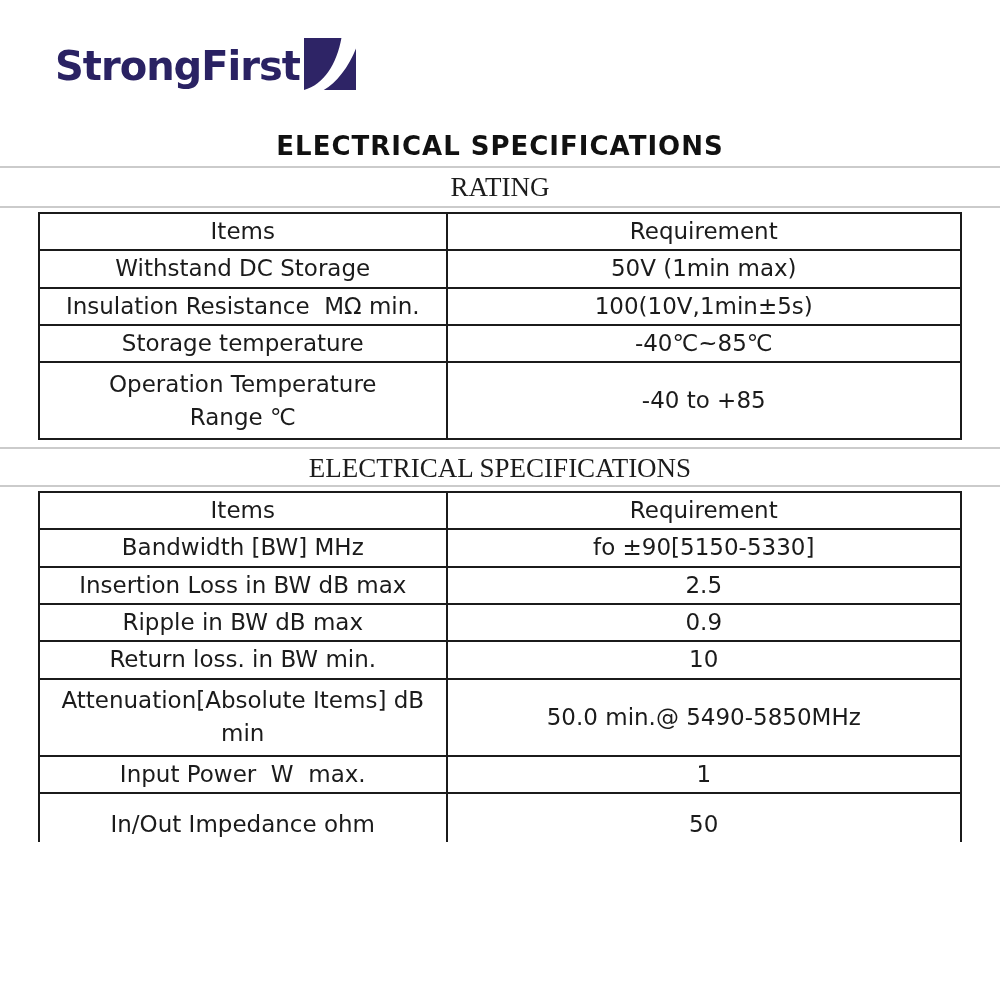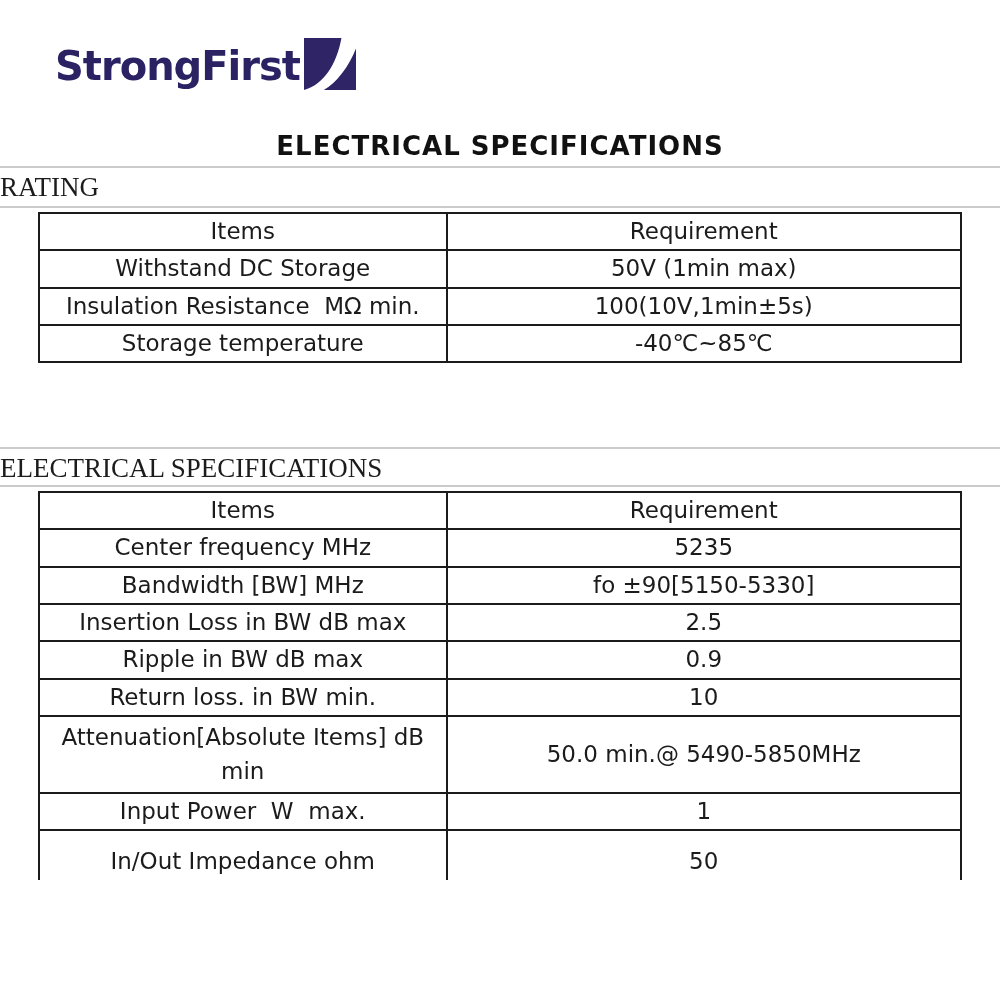--- a/index.html
+++ b/index.html
@@ -14,21 +14,21 @@
     font-family:"DejaVu Sans", sans-serif; font-weight:bold; font-size:40px;
     letter-spacing:-1px; color:#2a2263;
   }
   .logo-icon { width:52px; height:52px; display:block; margin-top:-4px; }
   
   .main-title {
     position:absolute; left:0; top:131px; width:100%; text-align:center;
     font-size:26px; font-weight:bold; letter-spacing:1px; color:#111;
   }
   .section-heading {
-    position:absolute; left:0; width:100%; 
+    position:absolute; left:0; width:100%; text-align:center;
     font-family:"Liberation Serif", serif; font-size:27px; color:#1c1c1c;
   }
   .heading-rating { top:172px; }
   .heading-espec { top:453px; }
   
   .rule { position:absolute; left:0; width:1000px; height:2px; background:#cbcbcb; }
   .rule-1 { top:166px; }
   .rule-2 { top:206px; }
   .rule-3 { top:447px; }
   .rule-4 { top:485px; }
@@ -82,40 +82,41 @@
         <td>50V (1min max)</td>
       </tr>
       <tr>
         <td>Insulation Resistance  MΩ min.</td>
         <td>100(10V,1min±5s)</td>
       </tr>
       <tr>
         <td>Storage temperature</td>
         <td>-40℃~85℃</td>
       </tr>
+      <tr class="tall">
+        <td>Operation Temperature
+Range ℃</td>
+        <td>-40 to +85</td>
+      </tr>
     </tbody>
   </table>
 
   <div class="rule rule-3"></div>
   <div class="section-heading heading-espec">ELECTRICAL SPECIFICATIONS</div>
   <div class="rule rule-4"></div>
 
   <table class="spec table-espec">
     <colgroup>
         <col class="c-items">
         <col class="c-req">
       </colgroup>
     <tbody>
       <tr>
         <td>Items</td>
         <td>Requirement</td>
-      </tr>
-      <tr>
-        <td>Center frequency MHz</td>
-        <td>5235</td>
       </tr>
       <tr>
         <td>Bandwidth [BW] MHz</td>
         <td>fo ±90[5150-5330]</td>
       </tr>
       <tr>
         <td>Insertion Loss in BW dB max</td>
         <td>2.5</td>
       </tr>
       <tr>

